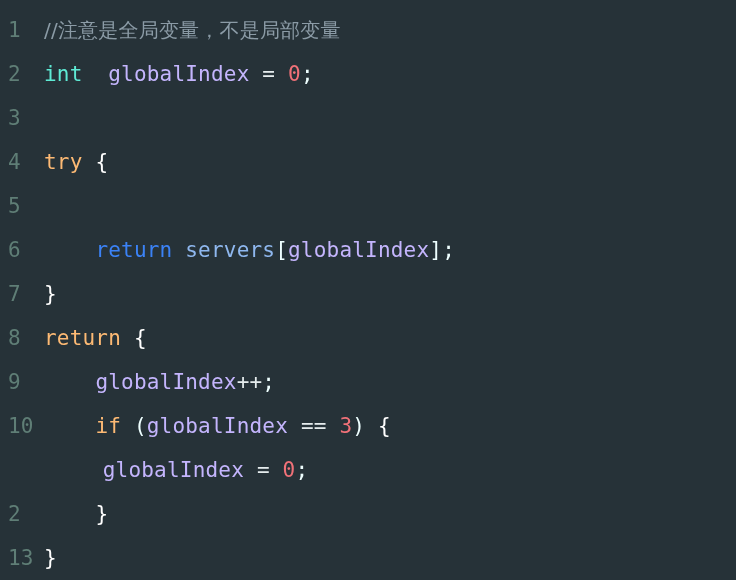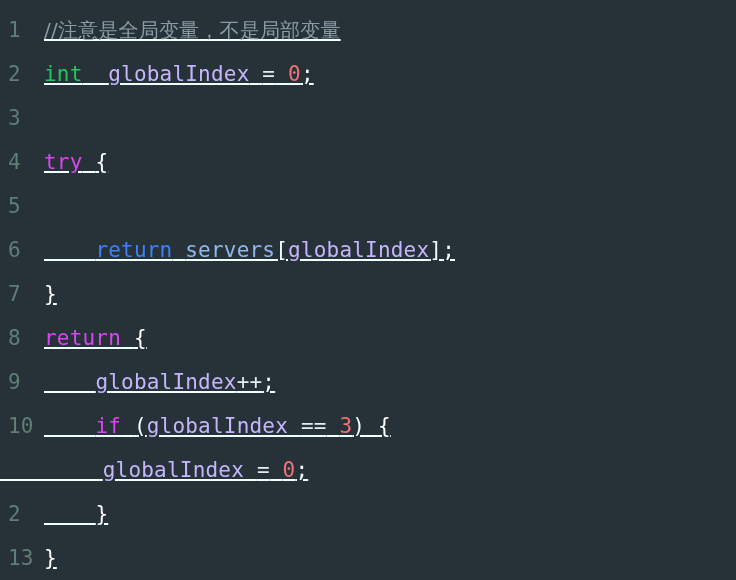--- a/index.html
+++ b/index.html
@@ -40,29 +40,28 @@
     letter-spacing: 0px;
     user-select: none;
   }
   .content {
     flex: 1;
     font-size: 21px;
     font-family: "DejaVu Sans Mono", "Liberation Mono", monospace;
     white-space: pre;
     letter-spacing: 0.2px;
     color: #eeffff;
-    text-decoration: underline;
   }
   .tok { white-space: pre; }
   .t-comment   { color: #8b9ba6; }
-  .t-type      { color: #22c55e; }
+  .t-type      { color: #5eead4; }
   .t-var       { color: #c4b5fd; }
   .t-prop      { color: #8fb8ef; }
   .t-num       { color: #f07178; }
-  .t-keyword   { color: #d946ef; }
+  .t-keyword   { color: #fdba74; }
   .t-return    { color: #3b82f6; }
   .t-punct     { color: #eeffff; }
   .t-op        { color: #e5eced; }
   .t-brace     { color: #ffffff; }
   .t-plain     { color: #eeffff; }
   .cjk { font-family: "DejaVu Sans", "Liberation Sans", sans-serif; font-size: 20px; }
 </style>
 </head>
 <body>
 

